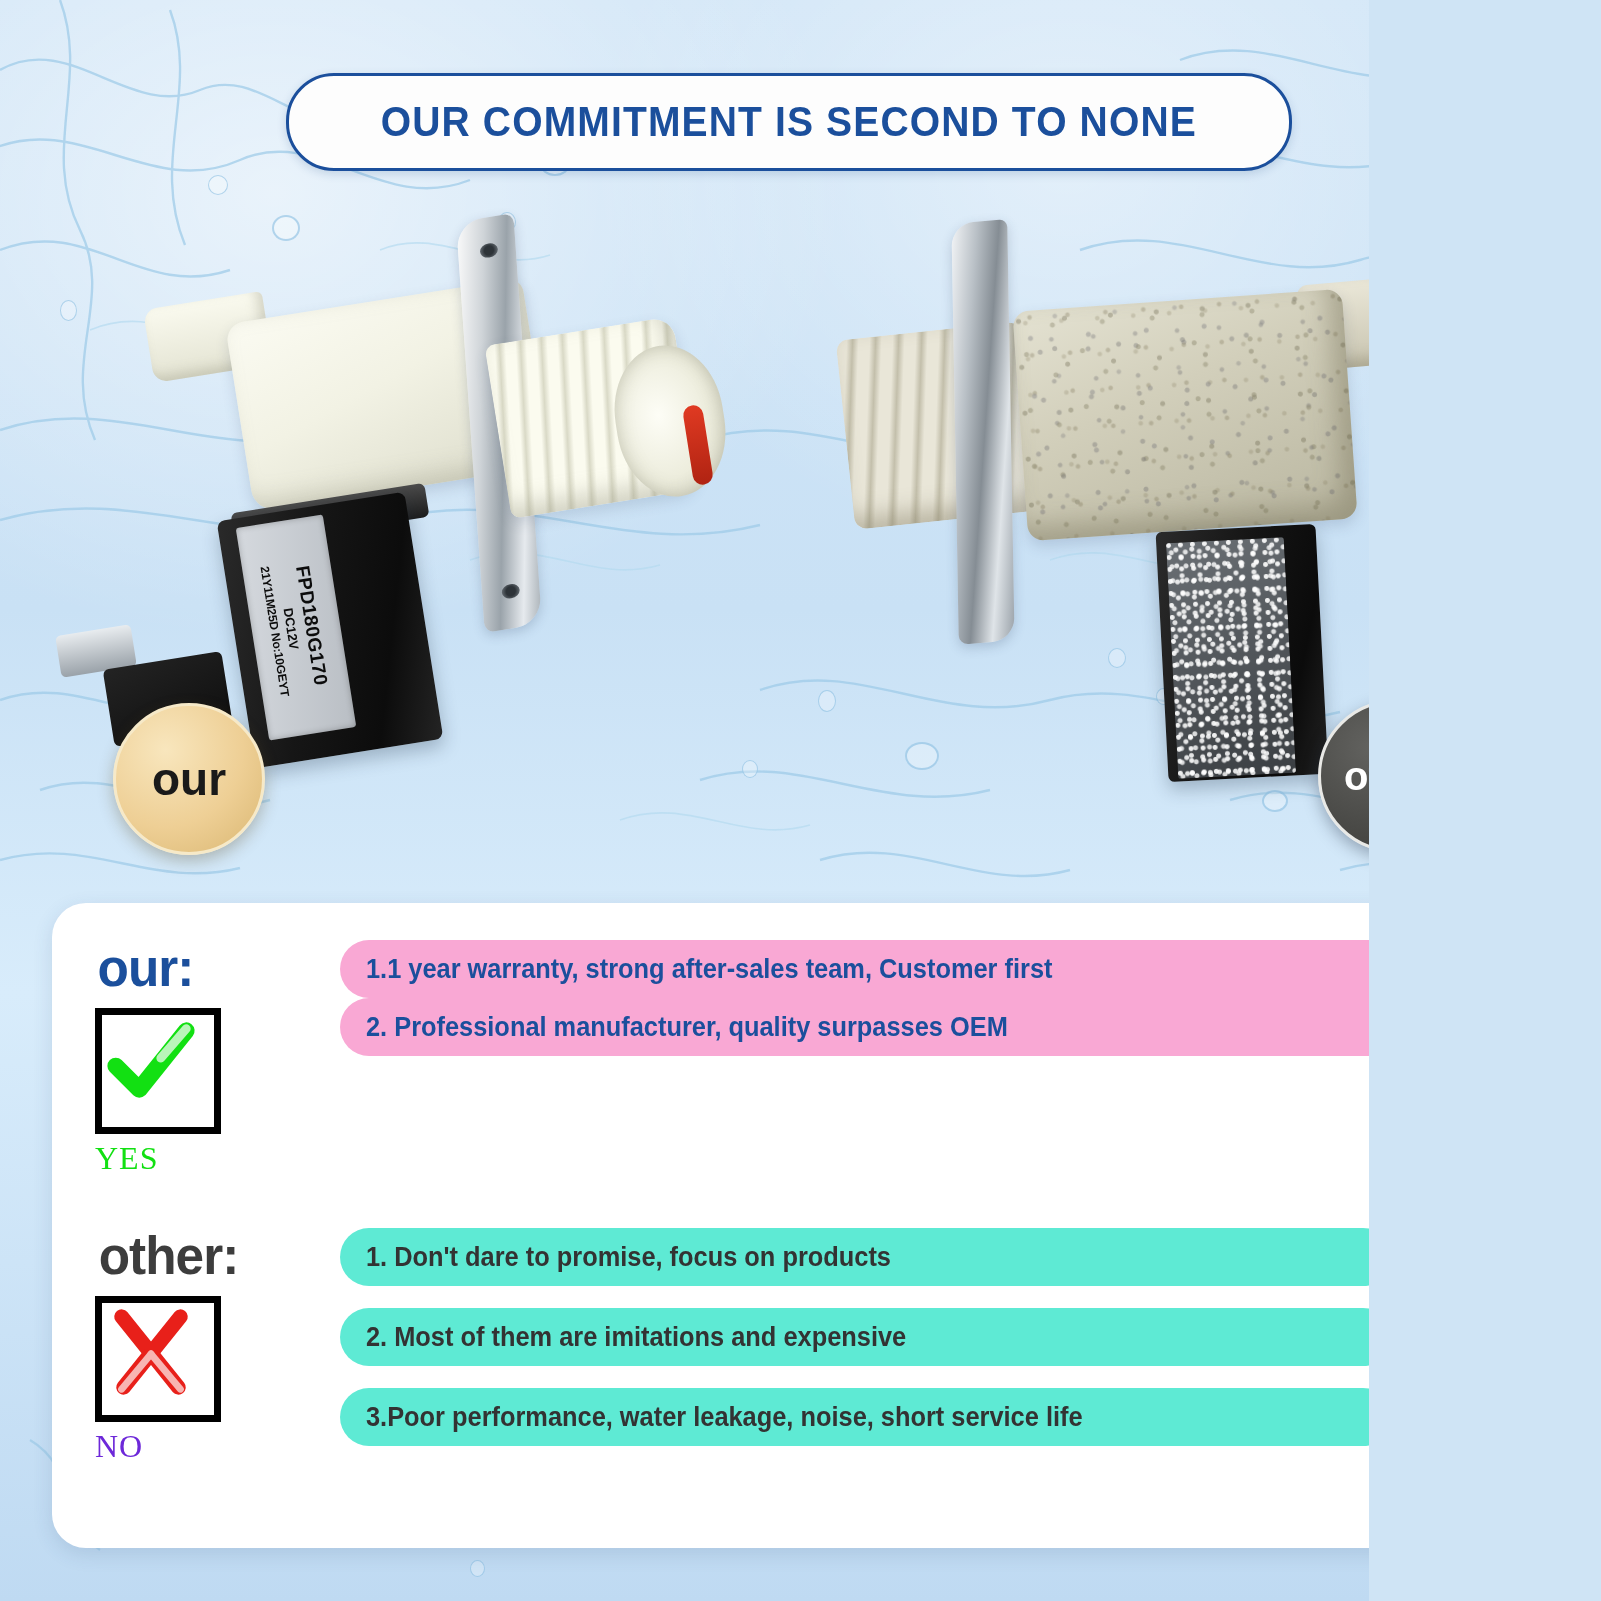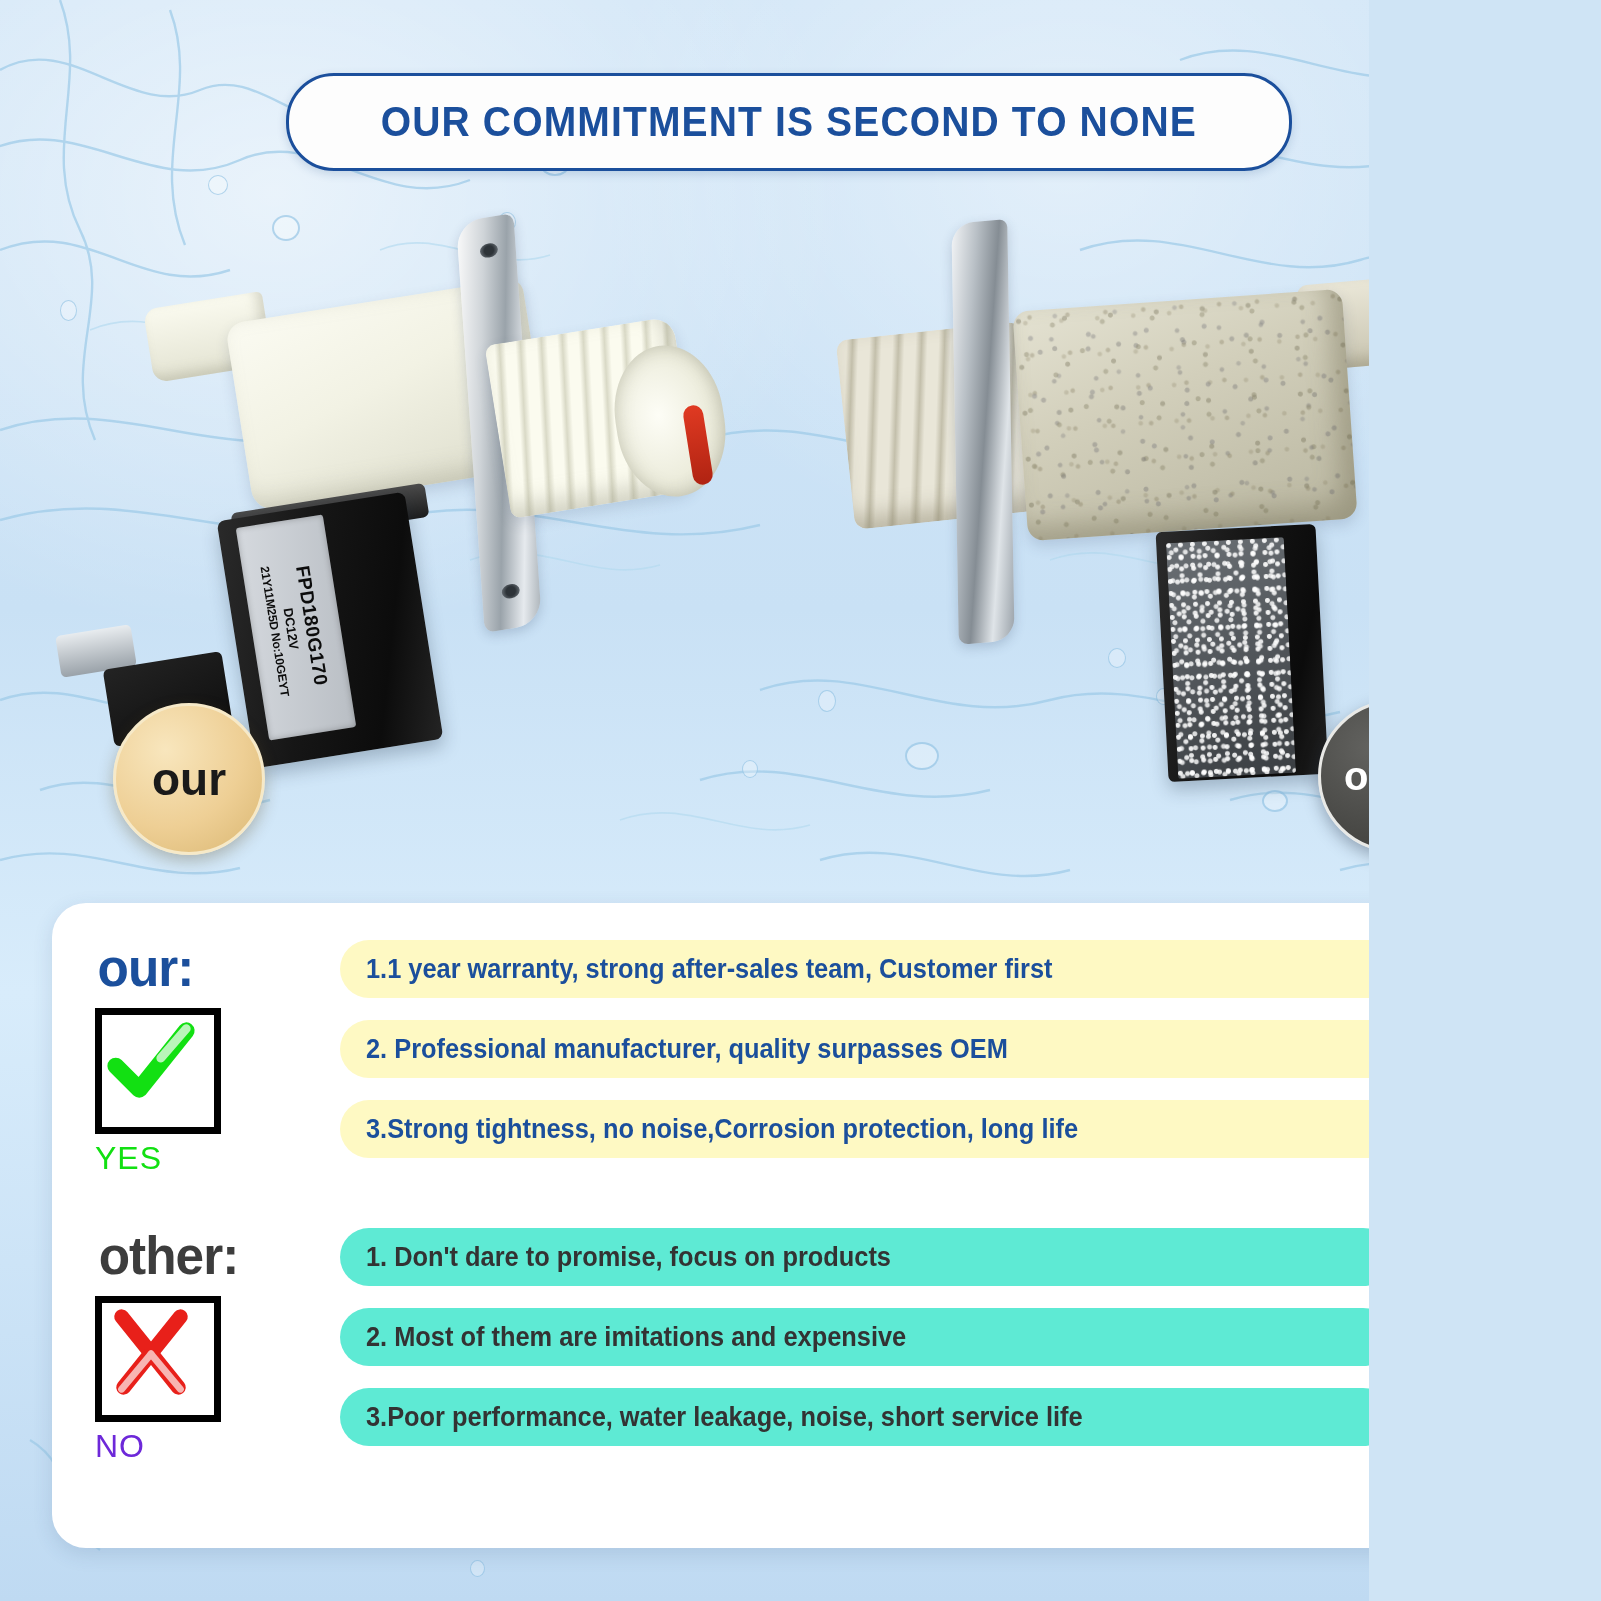--- a/index.html
+++ b/index.html
@@ -159,28 +159,28 @@
   .g-our{left:95px;top:940px;}
   .g-other{left:95px;top:1228px;}
 
   .markcol{width:245px;display:flex;flex-direction:column;align-items:flex-start;}
   .mark-head{font-size:54px;font-weight:bold;line-height:1;letter-spacing:-1px;
     transform:scaleX(.95);}
   .head-our{color:#1b4f9c;}
   .head-other{color:#3d3d3d;}
   .box{width:112px;height:112px;border:7px solid #000;background:#fff;
     margin-top:14px;position:relative;}
-  .word{font-size:32px;margin-top:6px;letter-spacing:1px;}
+  .word{font-size:32px;margin-top:6px;letter-spacing:1px;font-family:Liberation Serif, serif;}
   .word-yes{color:#12e012;}
   .word-no{color:#6d28d9;}
 
   .rows{display:flex;flex-direction:column;}
   .pill{display:flex;align-items:center;border-radius:34px;
     font-size:27px;font-weight:bold;padding:0 26px;height:58px;white-space:nowrap;}
-  .pill-blue{background:#fef9c3;color:#1b4f9c;width:1060px;margin-bottom:22px;text-align:right;}
+  .pill-blue{background:#f9a8d4;color:#1b4f9c;width:1060px;text-align:right;}
   .pill-gray{background:#5eead4;color:#333333;width:1000px;margin-bottom:22px;}
   .pill span{transform:scaleX(.94);transform-origin:left center;display:inline-block;}
 </style>
 </head>
 <body>
 
 <div class="stage">
 
   <div class="bg"></div>
   <div class="splash">
@@ -294,23 +294,20 @@
       </div>
       <div class="word word-yes">YES</div>
     </div>
     <div class="rows">
       <div class="pill pill-blue">
         <span>1.1 year warranty, strong after-sales team, Customer first</span>
       </div>
       <div class="pill pill-blue">
         <span>2. Professional manufacturer, quality surpasses OEM</span>
       </div>
-      <div class="pill pill-blue">
-        <span>3.Strong tightness, no noise,Corrosion protection, long life</span>
-      </div>
     </div>
   </div>
 
   <div class="group g-other">
     <div class="markcol">
       <div class="mark-head head-other">other:</div>
       <div class="box">
         <svg width="98" height="98" viewBox="0 0 100 100">
           <path d="M20,14 L78,86" stroke="#e8201a" stroke-width="15" stroke-linecap="round"></path>
           <path d="M80,14 L22,86" stroke="#e8201a" stroke-width="15" stroke-linecap="round"></path>

